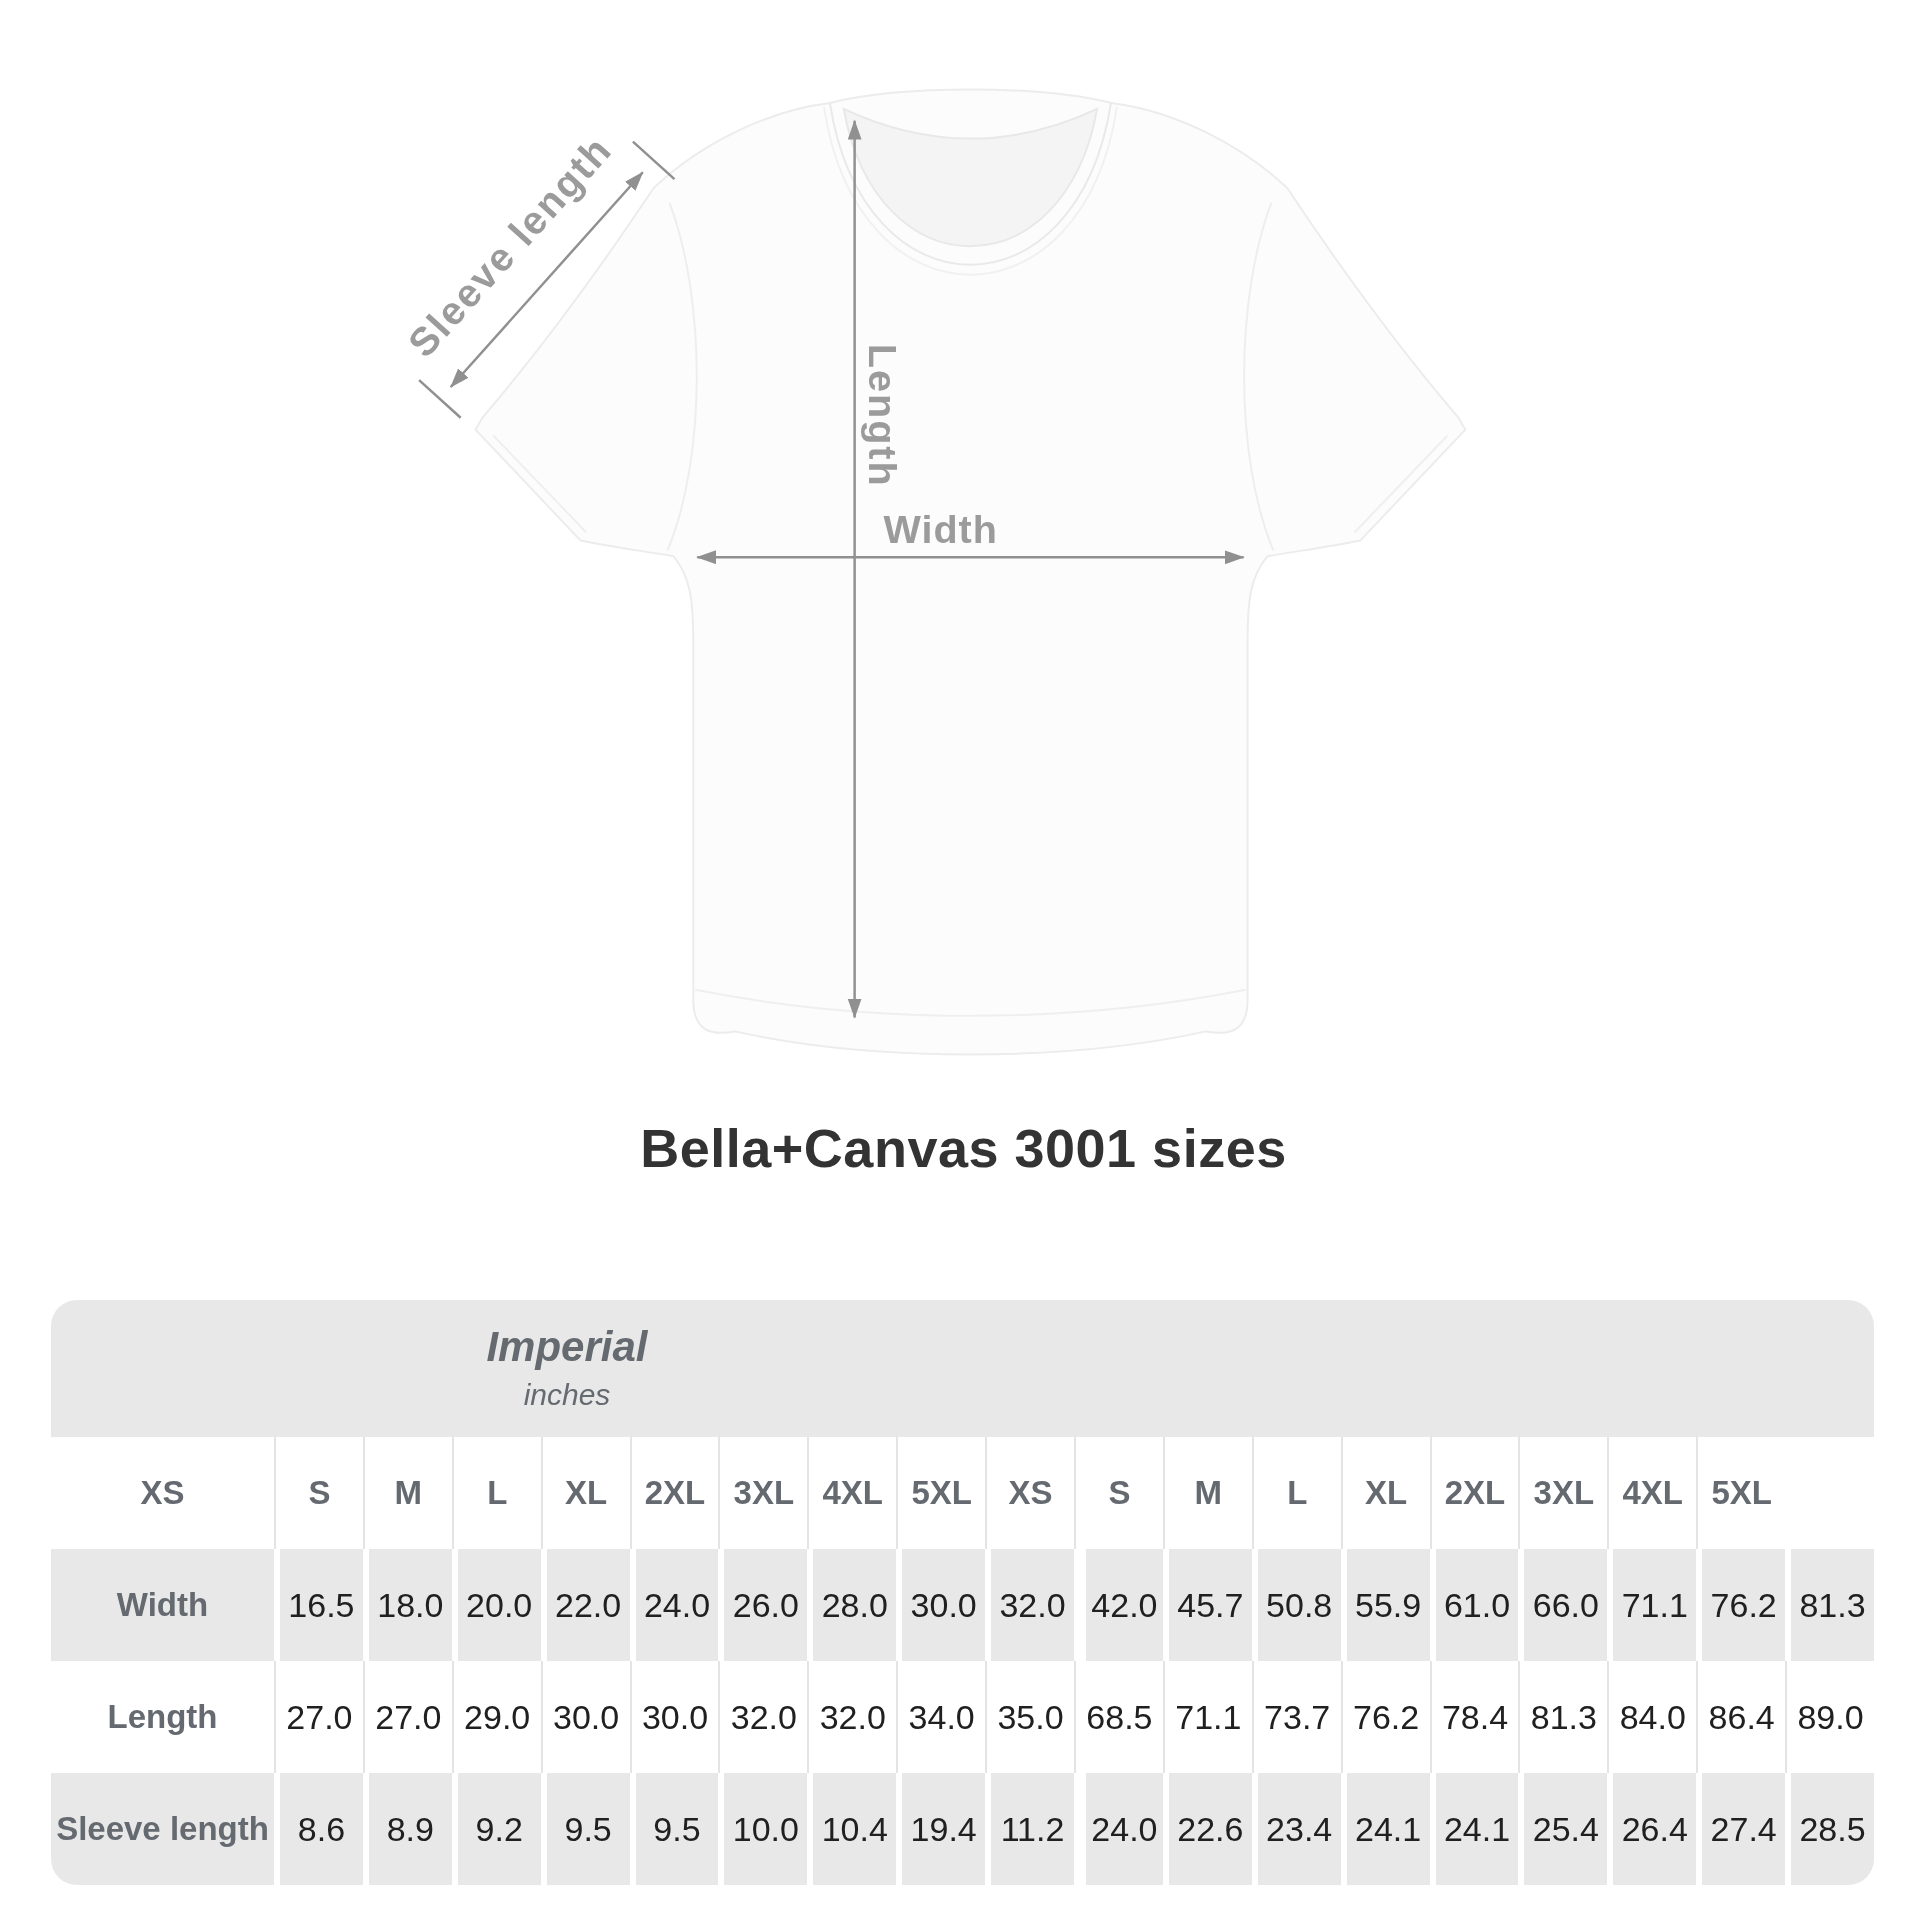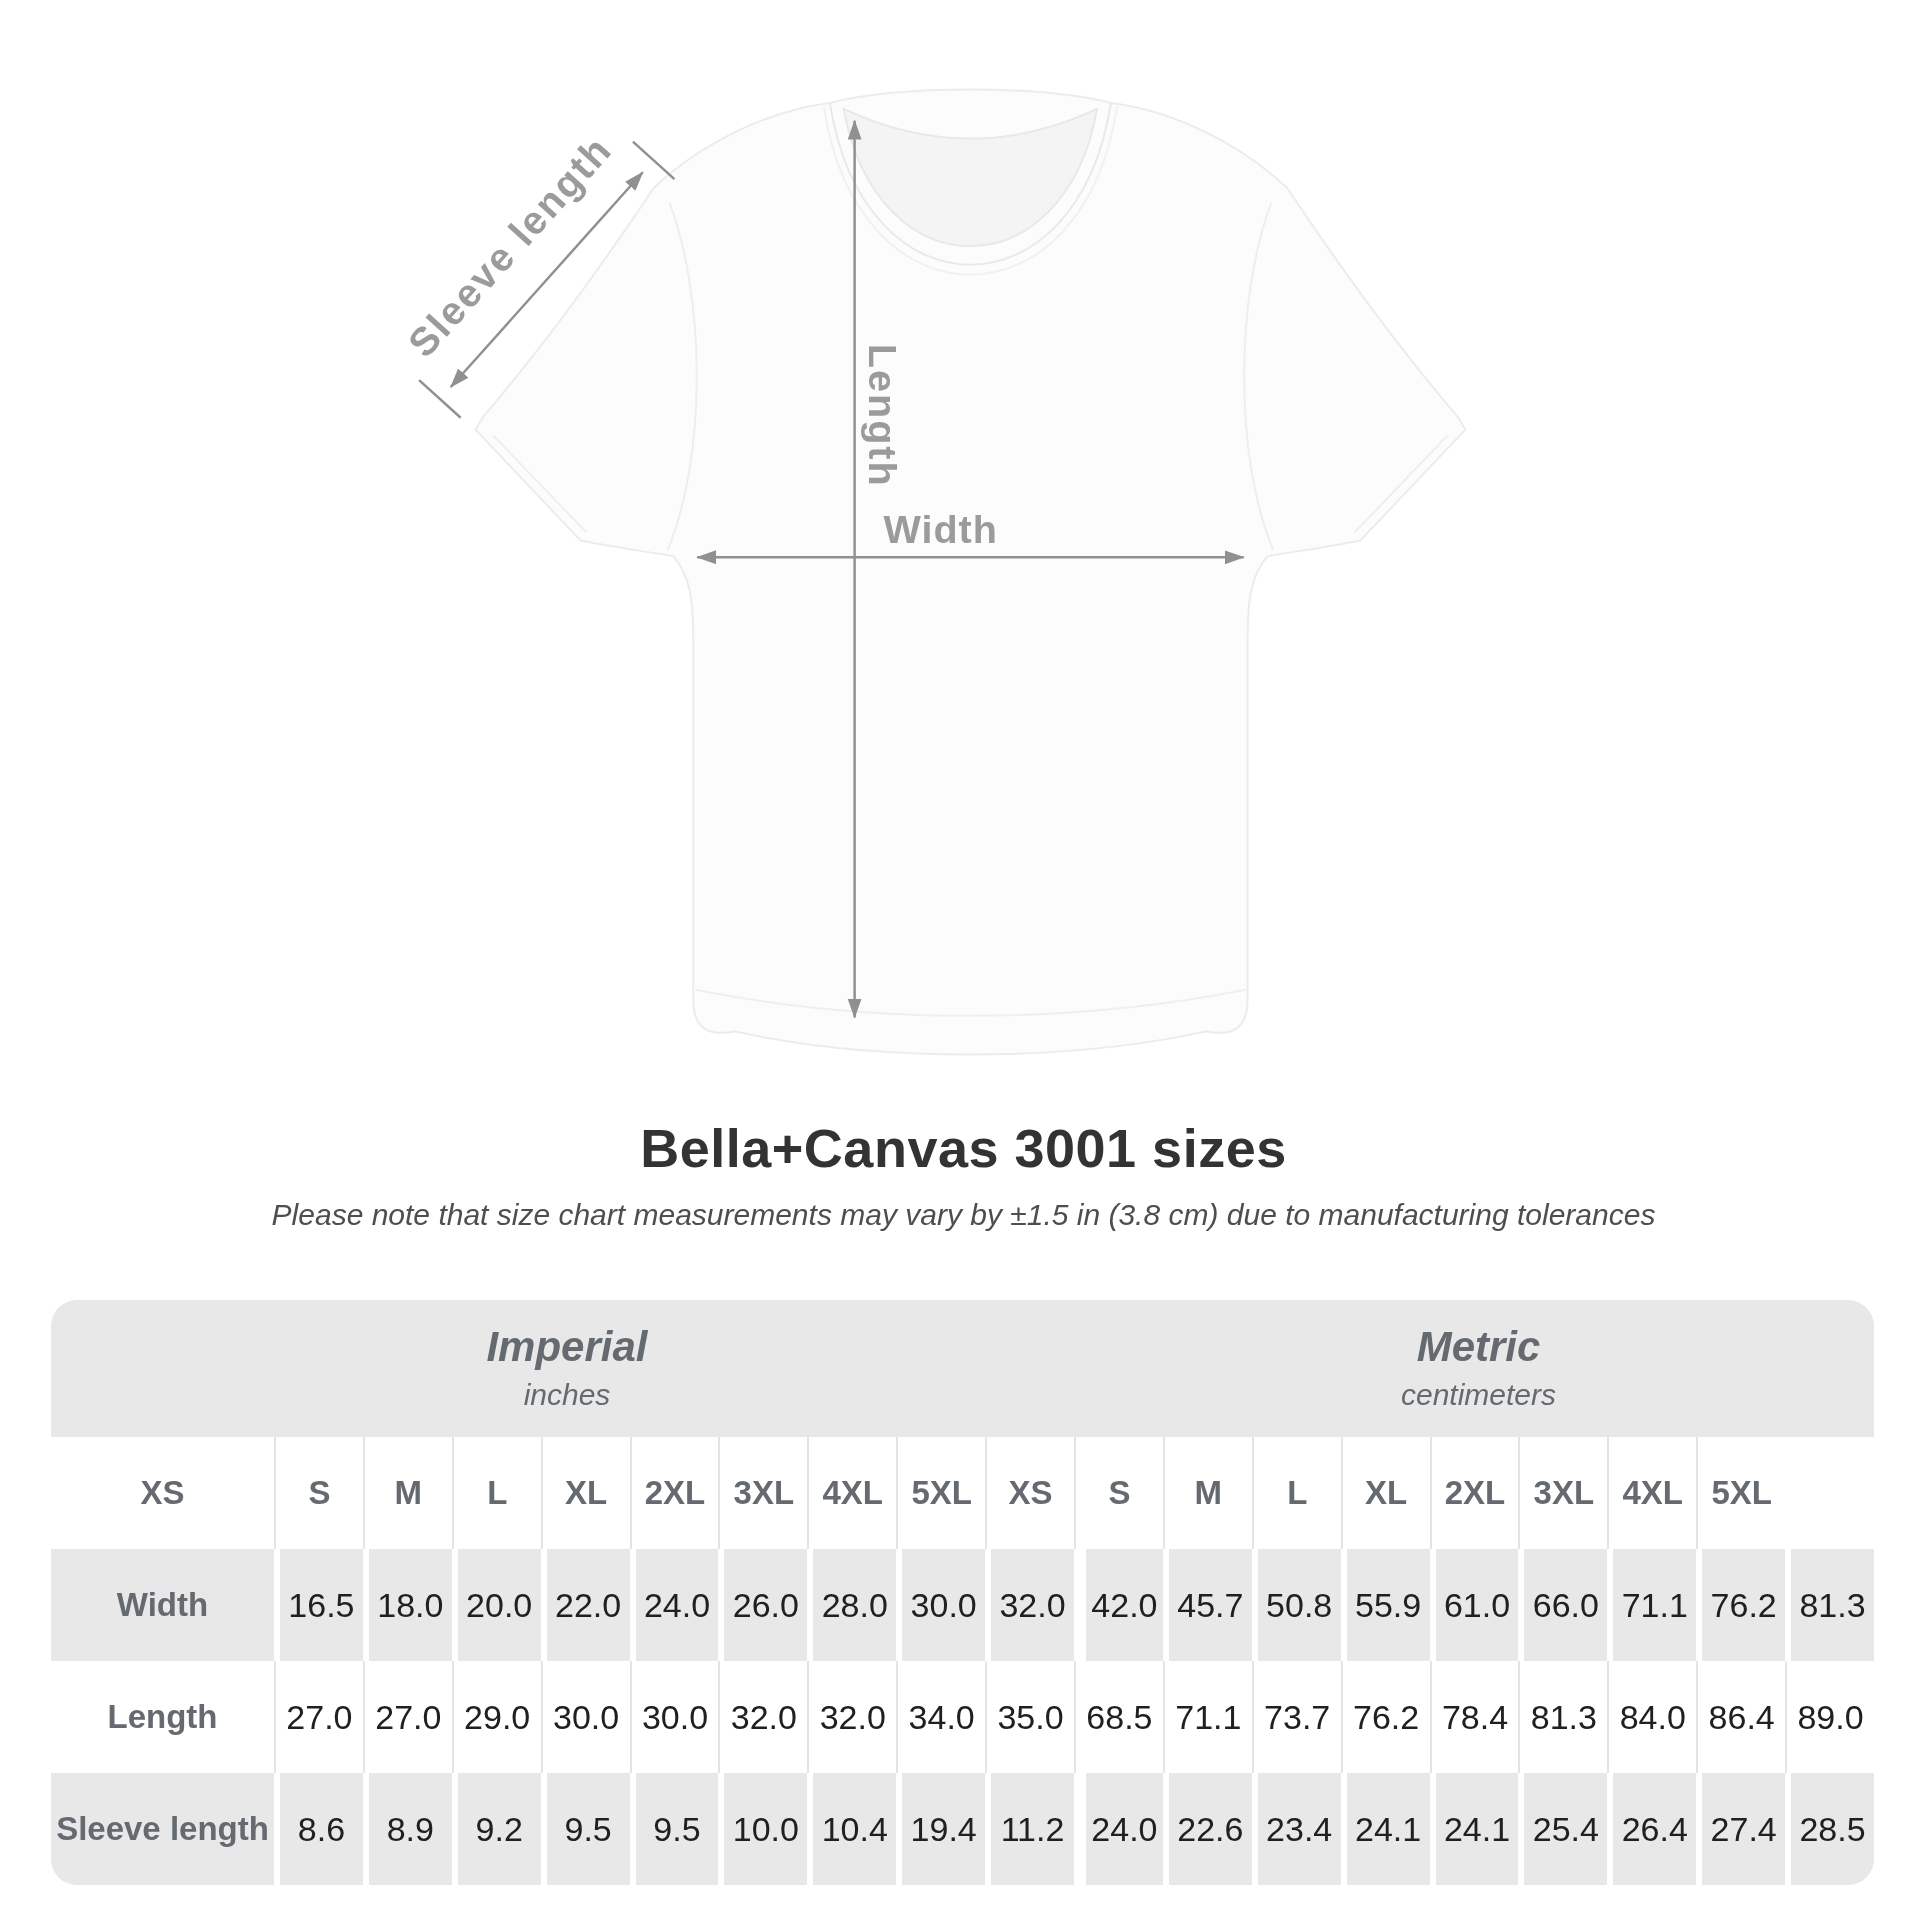--- a/index.html
+++ b/index.html
@@ -109,31 +109,26 @@
 
       <g font-family="Liberation Sans, sans-serif" font-size="40" font-weight="bold" fill="#9b9b9b">
         <text transform="translate(525,258) rotate(-48)" text-anchor="middle" letter-spacing="2">Sleeve length</text>
         <text transform="translate(878,420) rotate(90)" text-anchor="middle" letter-spacing="2">Length</text>
         <text x="950" y="549" text-anchor="middle" letter-spacing="1">Width</text>
       </g>
     </svg>
   </div>
 
   <div class="page-title">Bella+Canvas 3001 sizes</div>
-  <div class="page-subtitle">Please note that size chart measurements may vary by ±1.5 in (3.8 cm) due to manufacturing tolerances</div>
 
   <div class="size-table">
     <div class="unit-band">
       <div class="unit-section">
         <div class="unit-name">Imperial</div>
         <div class="unit-sub">inches</div>
-      </div>
-      <div class="unit-section">
-        <div class="unit-name">Metric</div>
-        <div class="unit-sub">centimeters</div>
       </div>
     </div>
     <div>
         <div class="trow white">
           <div class="cell head-cell">XS</div>
           <div class="cell head-cell">S</div>
           <div class="cell head-cell">M</div>
           <div class="cell head-cell">L</div>
           <div class="cell head-cell">XL</div>
           <div class="cell head-cell">2XL</div>

